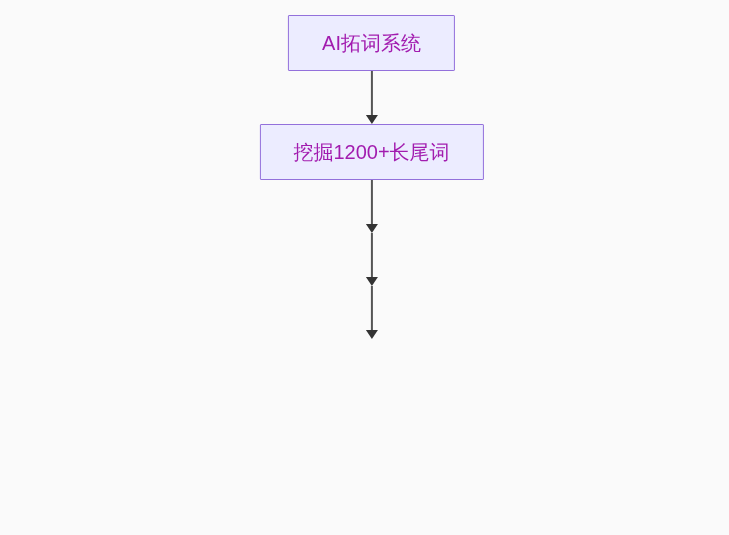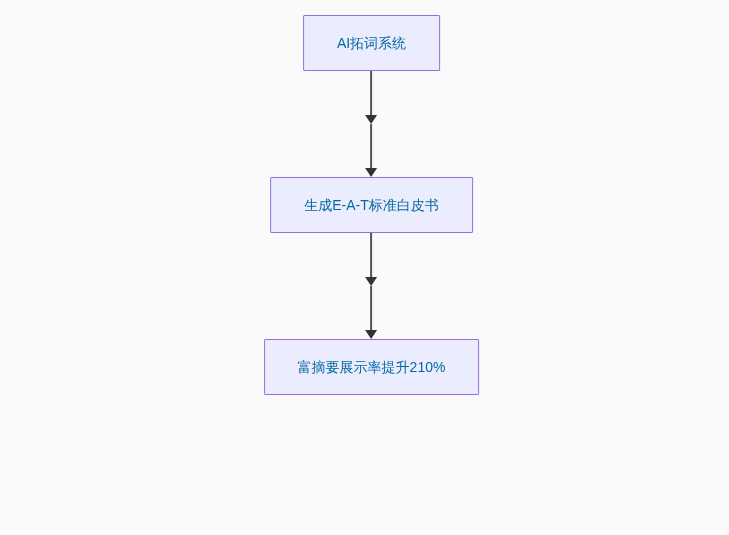--- a/index.html
+++ b/index.html
@@ -29,22 +29,22 @@
     padding: 0 33px;
     background: #ECECFF;
     border: 1.5px solid #9370DB;
     border-radius: 1px;
     display: flex;
     align-items: center;
     justify-content: center;
     white-space: nowrap;
   }
   .node-label {
-    font-size: 14px;
-    color: #0369a1;
+    font-size: 20px;
+    color: #a21caf;
     line-height: 1;
   }
   .arrow {
     position: relative;
     width: 14px;
     height: 53px;
     flex: 0 0 auto;
   }
   .arrow-line {
     position: absolute;
@@ -75,39 +75,36 @@
 
     <div class="node">
       <span class="node-label">AI拓词系统</span>
     </div>
 
     <div class="arrow">
       <div class="arrow-line"></div>
       <div class="arrow-head"></div>
     </div>
 
-
-    <div class="arrow">
-      <div class="arrow-line"></div>
-      <div class="arrow-head"></div>
-    </div>
-
     <div class="node">
-      <span class="node-label">生成E-A-T标准白皮书</span>
+      <span class="node-label">挖掘1200+长尾词</span>
     </div>
 
     <div class="arrow">
       <div class="arrow-line"></div>
       <div class="arrow-head"></div>
     </div>
 
 
     <div class="arrow">
       <div class="arrow-line"></div>
       <div class="arrow-head"></div>
     </div>
 
-    <div class="node">
-      <span class="node-label">富摘要展示率提升210%</span>
+
+    <div class="arrow">
+      <div class="arrow-line"></div>
+      <div class="arrow-head"></div>
     </div>
+
 
   </div>
 </div>
 
 </body></html>

